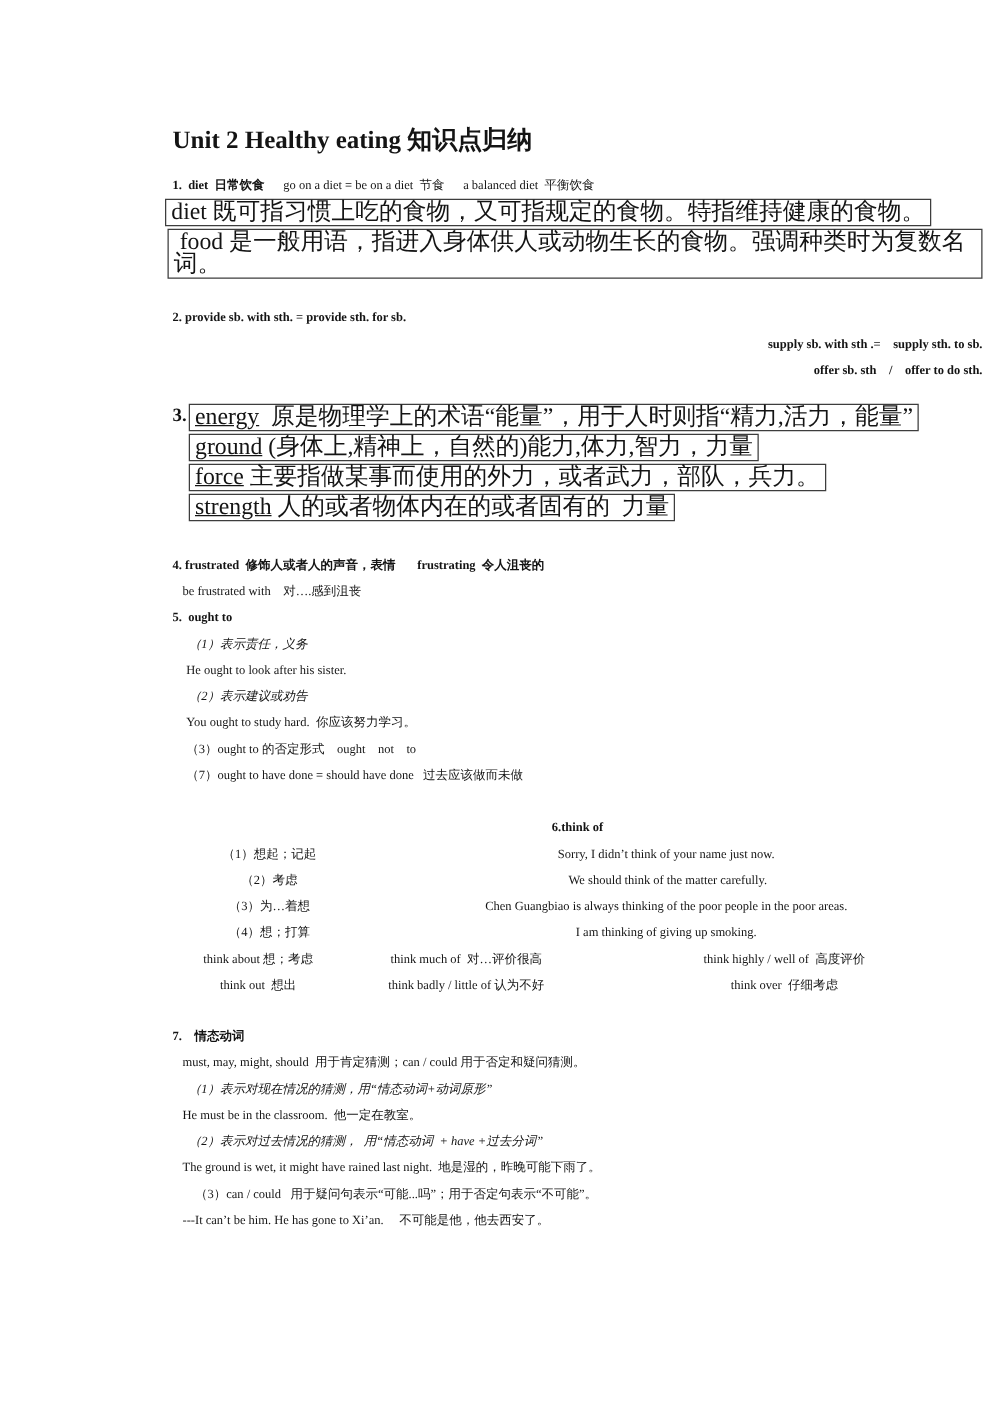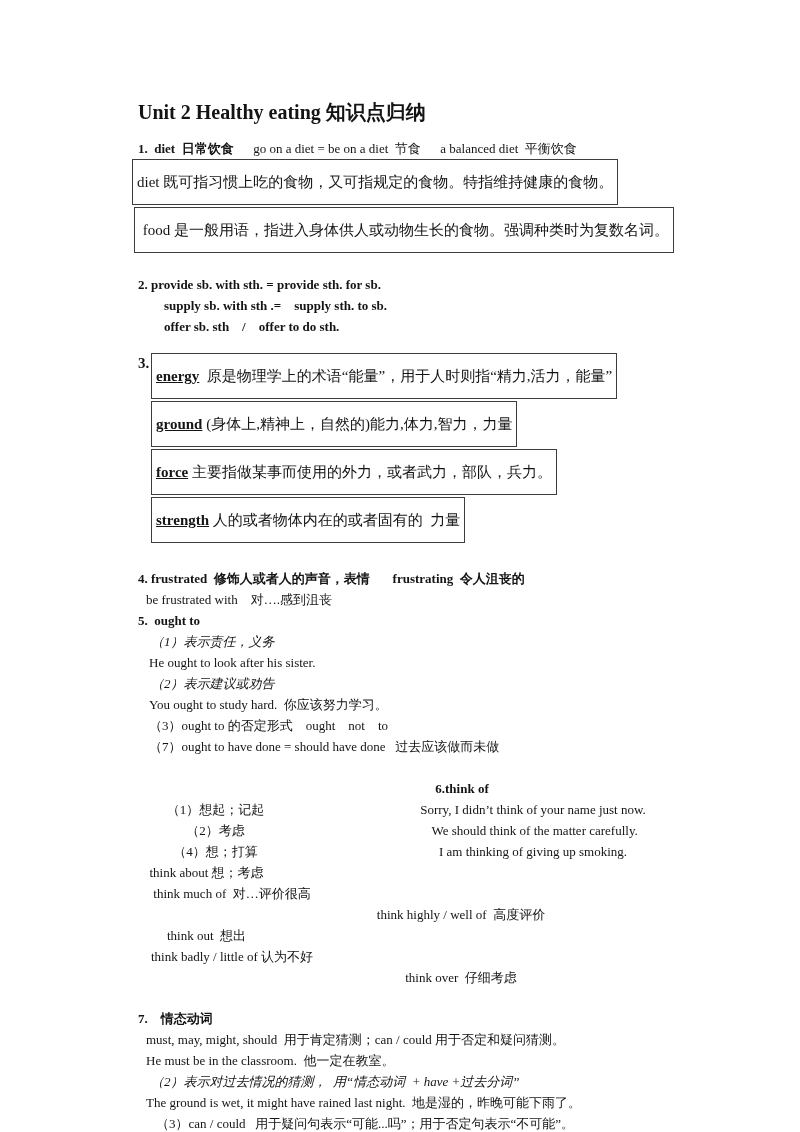--- a/index.html
+++ b/index.html
@@ -12,54 +12,54 @@
     overflow:hidden;
   }
   .content {
     position:absolute;
     left:138px; top:99px;
     width:648px;
   }
   .content p, .content span, .content b {
     white-space:pre-wrap;
   }
-  p { margin:0; font-size:13px; line-height:21px; }
+  p { margin:0; font-size:10px; line-height:21px; }
   .title {
     font-size:20px; font-weight:bold;
     line-height:26px;
     margin:0 0 13px 0;
   }
   .bold { font-weight:bold; }
   .boxed {
     display:inline-block;
     border:1px solid #3d3d3d;
-    padding:13px 4px;
-    font-size:15px; line-height:18px;
+    padding:1px 4px;
+    font-size:19px; line-height:18px;
     margin-bottom:2px;
   }
-  .term { font-weight:bold; text-decoration:underline; }
+  .term { font-weight:normal; text-decoration:underline; }
   .s1-box1 { margin-left:-6px; }
   .s1-box2 { margin-left:-4px; }
   .sec2 { margin-top:19px; }
   .sec3 { margin-top:16px; }
   .sec4 { margin-top:23px; }
   .sec5 { }
   .sec6 { margin-top:21px;text-align:center; }
   .sec7 { margin-top:20px; }
-  .ind26 { padding-left:26px; }
+  .ind26 { padding-left:26px;text-align:right; }
   .ind13 { padding-left:13px;font-style:italic; }
   .ind11 { padding-left:11px; }
   .ind8  { padding-left:8px; }
   .ind18 { padding-left:18px; }
   .s3-line { display:flex; align-items:flex-start; }
   .s3-num { display:inline-block; width:13px; font-weight:bold; font-size:15px; line-height:21px; flex-shrink:0; }
   .s6-item { display:flex; }
   .s6-cn { width:142px; padding-left:13px; box-sizing:border-box; flex-shrink:0; }
   .s6-en { flex:1; }
-  .s6-row { display:flex; margin-left:-2px;flex-direction:column; }
+  .s6-row { display:flex; margin-left:-2px; }
   .s6-col1 { width:141px; flex-shrink:0; }
   .s6-col2 { width:192px; flex-shrink:0; }
   .s6-col3 { flex:1; }
 </style>
 </head>
 <body>
 
 <div class="page">
   <div class="content">
 
@@ -115,38 +115,43 @@
       <p class="bold">6.think of</p>
       <div class="s6-item">
         <p class="s6-cn">（1）想起；记起</p>
         <p class="s6-en">Sorry, I didn’t think of your name just now.</p>
       </div>
       <div class="s6-item">
         <p class="s6-cn">（2）考虑</p>
         <p class="s6-en"> We should think of the matter carefully.</p>
       </div>
       <div class="s6-item">
+        <p class="s6-cn">（3）为…着想</p>
+        <p class="s6-en">Chen Guangbiao is always thinking of the poor people in the poor areas.</p>
+      </div>
+      <div class="s6-item">
         <p class="s6-cn">（4）想；打算</p>
         <p class="s6-en">I am thinking of giving up smoking.</p>
       </div>
       <div class="s6-row">
         <p class="s6-col1">think about 想；考虑</p>
         <p class="s6-col2">think much of  对…评价很高</p>
         <p class="s6-col3">think highly / well of  高度评价</p>
       </div>
       <div class="s6-row">
         <p class="s6-col1">think out  想出</p>
         <p class="s6-col2">think badly / little of 认为不好</p>
         <p class="s6-col3">think over  仔细考虑</p>
       </div>
     </div>
 
     <div class="sec7">
       <p class="bold">7.    情态动词</p>
       <p class="ind8">must, may, might, should  用于肯定猜测；can / could 用于否定和疑问猜测。</p>
+      <p class="ind13">（1）表示对现在情况的猜测，用“情态动词+动词原形”</p>
       <p class="ind8">He must be in the classroom.  他一定在教室。</p>
       <p class="ind13">（2）表示对过去情况的猜测，  用“情态动词  + have +过去分词”</p>
       <p class="ind8">The ground is wet, it might have rained last night.  地是湿的，昨晚可能下雨了。</p>
       <p class="ind18">（3）can / could   用于疑问句表示“可能...吗”；用于否定句表示“不可能”。</p>
       <p class="ind8">---It can’t be him. He has gone to Xi’an.     不可能是他，他去西安了。</p>
     </div>
 
   </div>
 </div>
 

